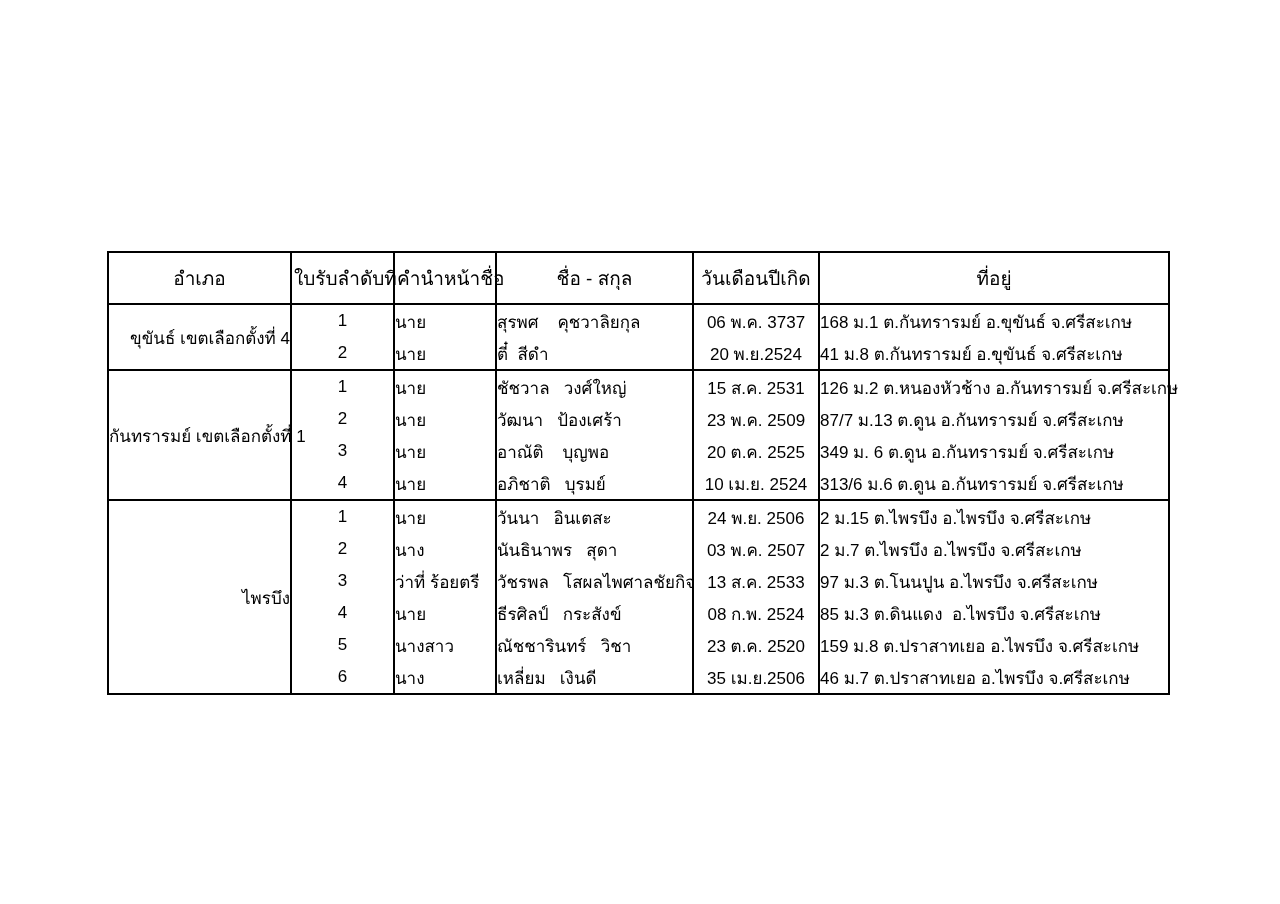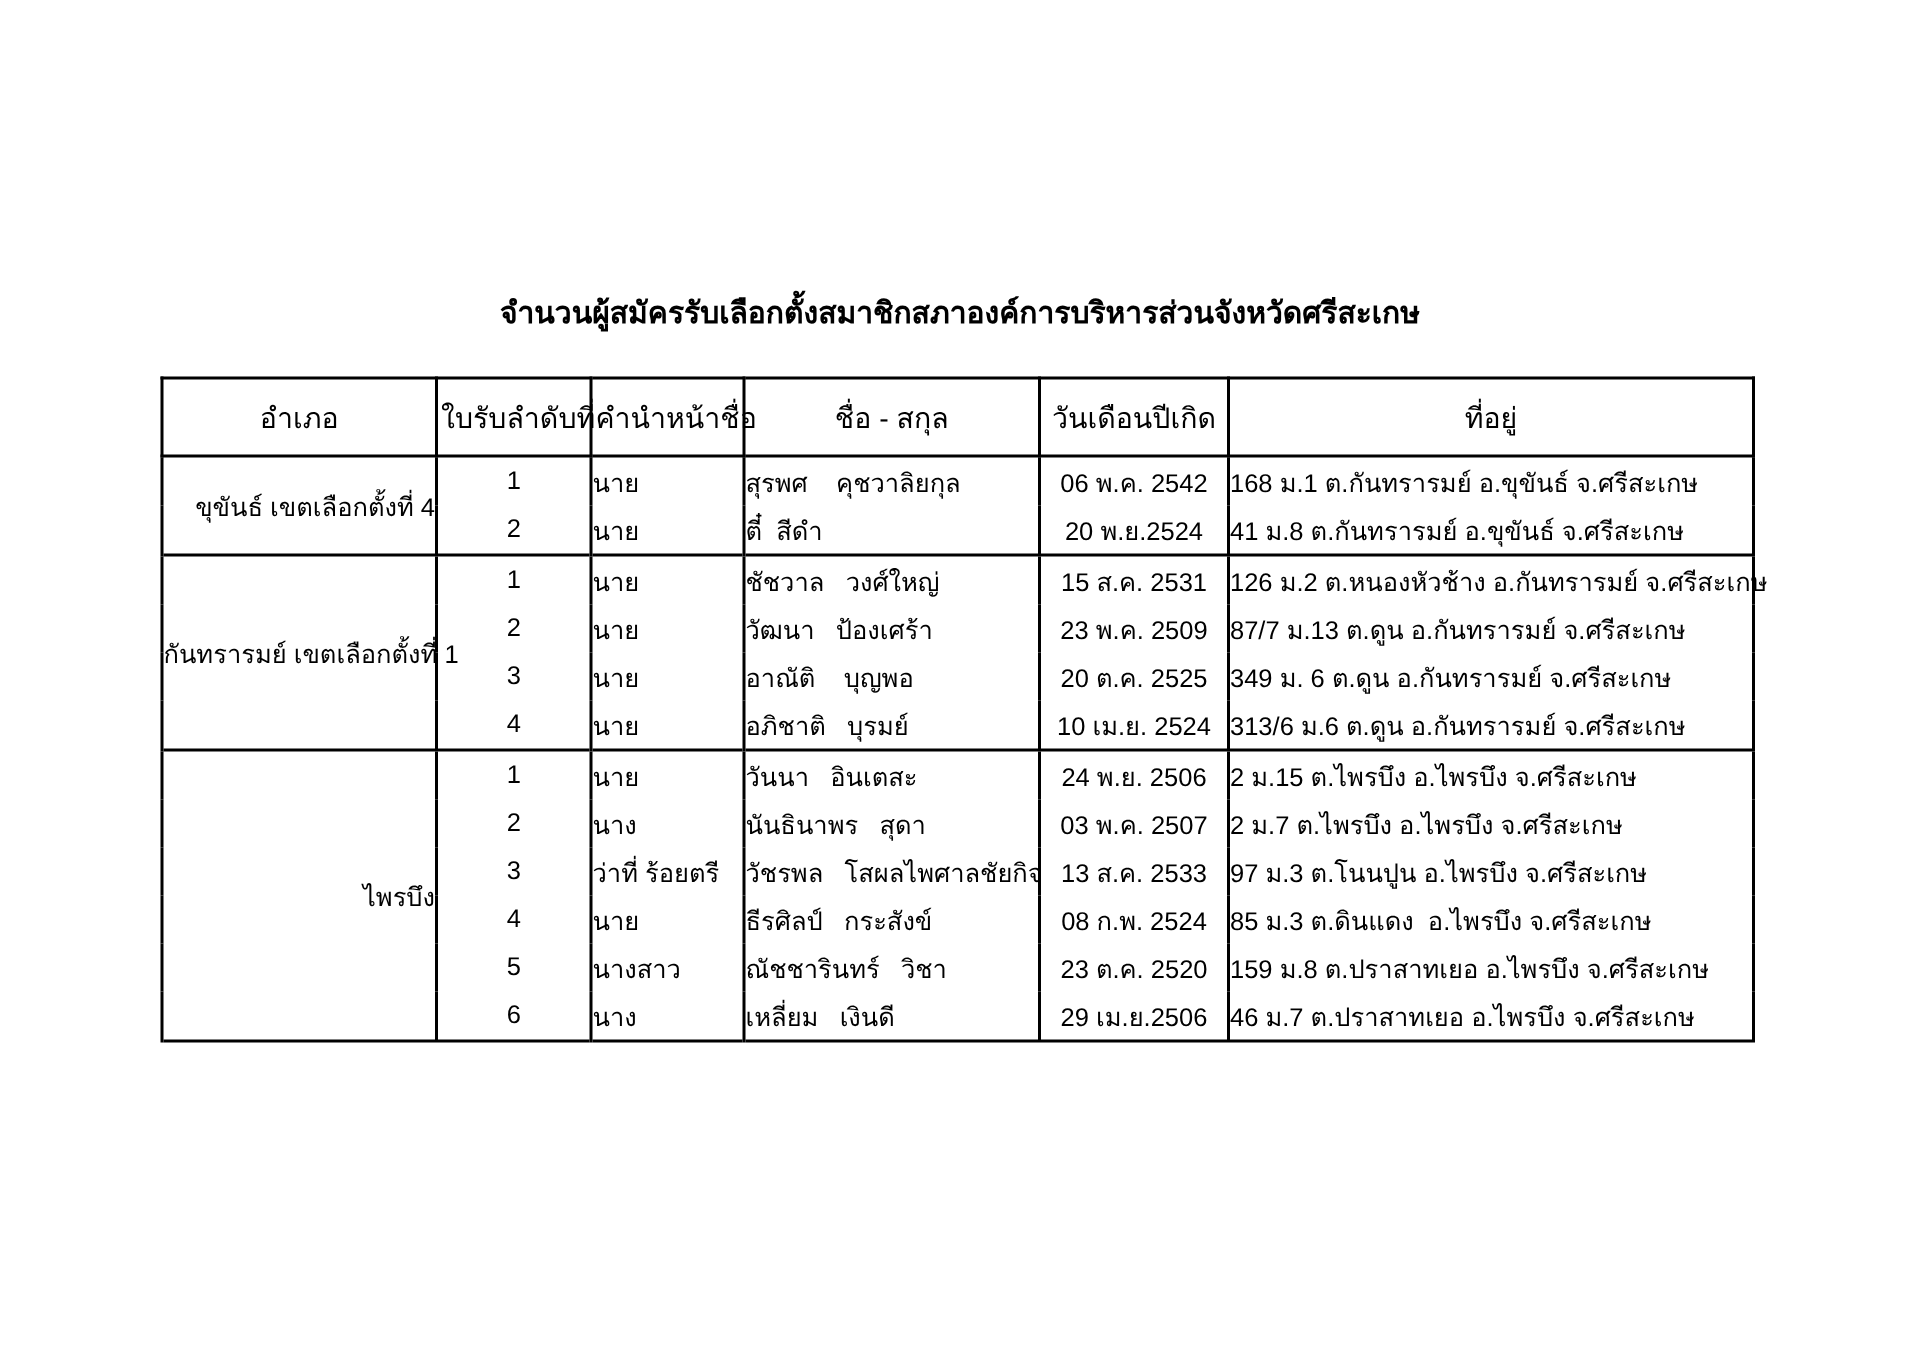--- a/index.html
+++ b/index.html
@@ -66,21 +66,20 @@
   td.prefix-cell  { text-align: left; padding-left: 5px; }
   td.name-cell    { text-align: left; padding-left: 6px; }
   td.dob-cell     { text-align: center; }
   td.address-cell { text-align: left; padding-left: 6px; }
 </style>
 </head>
 <body>
 
 <div class="page">
   <div class="title-block">
-    <div>จำนวนผู้สมัครรับเลือกตั้งสมาชิกสภาองค์การบริหารส่วนจังหวัดศรีสะเกษ</div>
   </div>
 
   <table class="candidates">
     <colgroup id="table-cols">
         <col style="width: 183px;">
         <col style="width: 103px;">
         <col style="width: 102px;">
         <col style="width: 197px;">
         <col style="width: 126px;">
         <col style="width: 350px;">
@@ -94,21 +93,21 @@
           <th>วันเดือนปีเกิด</th>
           <th>ที่อยู่</th>
         </tr>
     </thead>
     <tbody id="table-body">
         <tr class="section-start">
           <td class="district-cell" rowspan="2">ขุขันธ์ เขตเลือกตั้งที่ 4</td>
           <td class="order-cell">1</td>
           <td class="prefix-cell">นาย</td>
           <td class="name-cell">สุรพศ    คุชวาลิยกุล</td>
-          <td class="dob-cell">06 พ.ค. 2542</td>
+          <td class="dob-cell">06 พ.ค. 3737</td>
           <td class="address-cell">168 ม.1 ต.กันทรารมย์ อ.ขุขันธ์ จ.ศรีสะเกษ</td>
         </tr>
         <tr>
           <td class="order-cell">2</td>
           <td class="prefix-cell">นาย</td>
           <td class="name-cell">ตี๋  สีดำ</td>
           <td class="dob-cell">20 พ.ย.2524</td>
           <td class="address-cell">41 ม.8 ต.กันทรารมย์ อ.ขุขันธ์ จ.ศรีสะเกษ</td>
         </tr>
         <tr class="section-start">
@@ -173,18 +172,18 @@
           <td class="order-cell">5</td>
           <td class="prefix-cell">นางสาว</td>
           <td class="name-cell">ณัชชารินทร์   วิชา</td>
           <td class="dob-cell">23 ต.ค. 2520</td>
           <td class="address-cell">159 ม.8 ต.ปราสาทเยอ อ.ไพรบึง จ.ศรีสะเกษ</td>
         </tr>
         <tr>
           <td class="order-cell">6</td>
           <td class="prefix-cell">นาง</td>
           <td class="name-cell">เหลี่ยม   เงินดี</td>
-          <td class="dob-cell">29 เม.ย.2506</td>
+          <td class="dob-cell">35 เม.ย.2506</td>
           <td class="address-cell">46 ม.7 ต.ปราสาทเยอ อ.ไพรบึง จ.ศรีสะเกษ</td>
         </tr>
       </tbody>
   </table>
 </div>
 
 </body></html>

